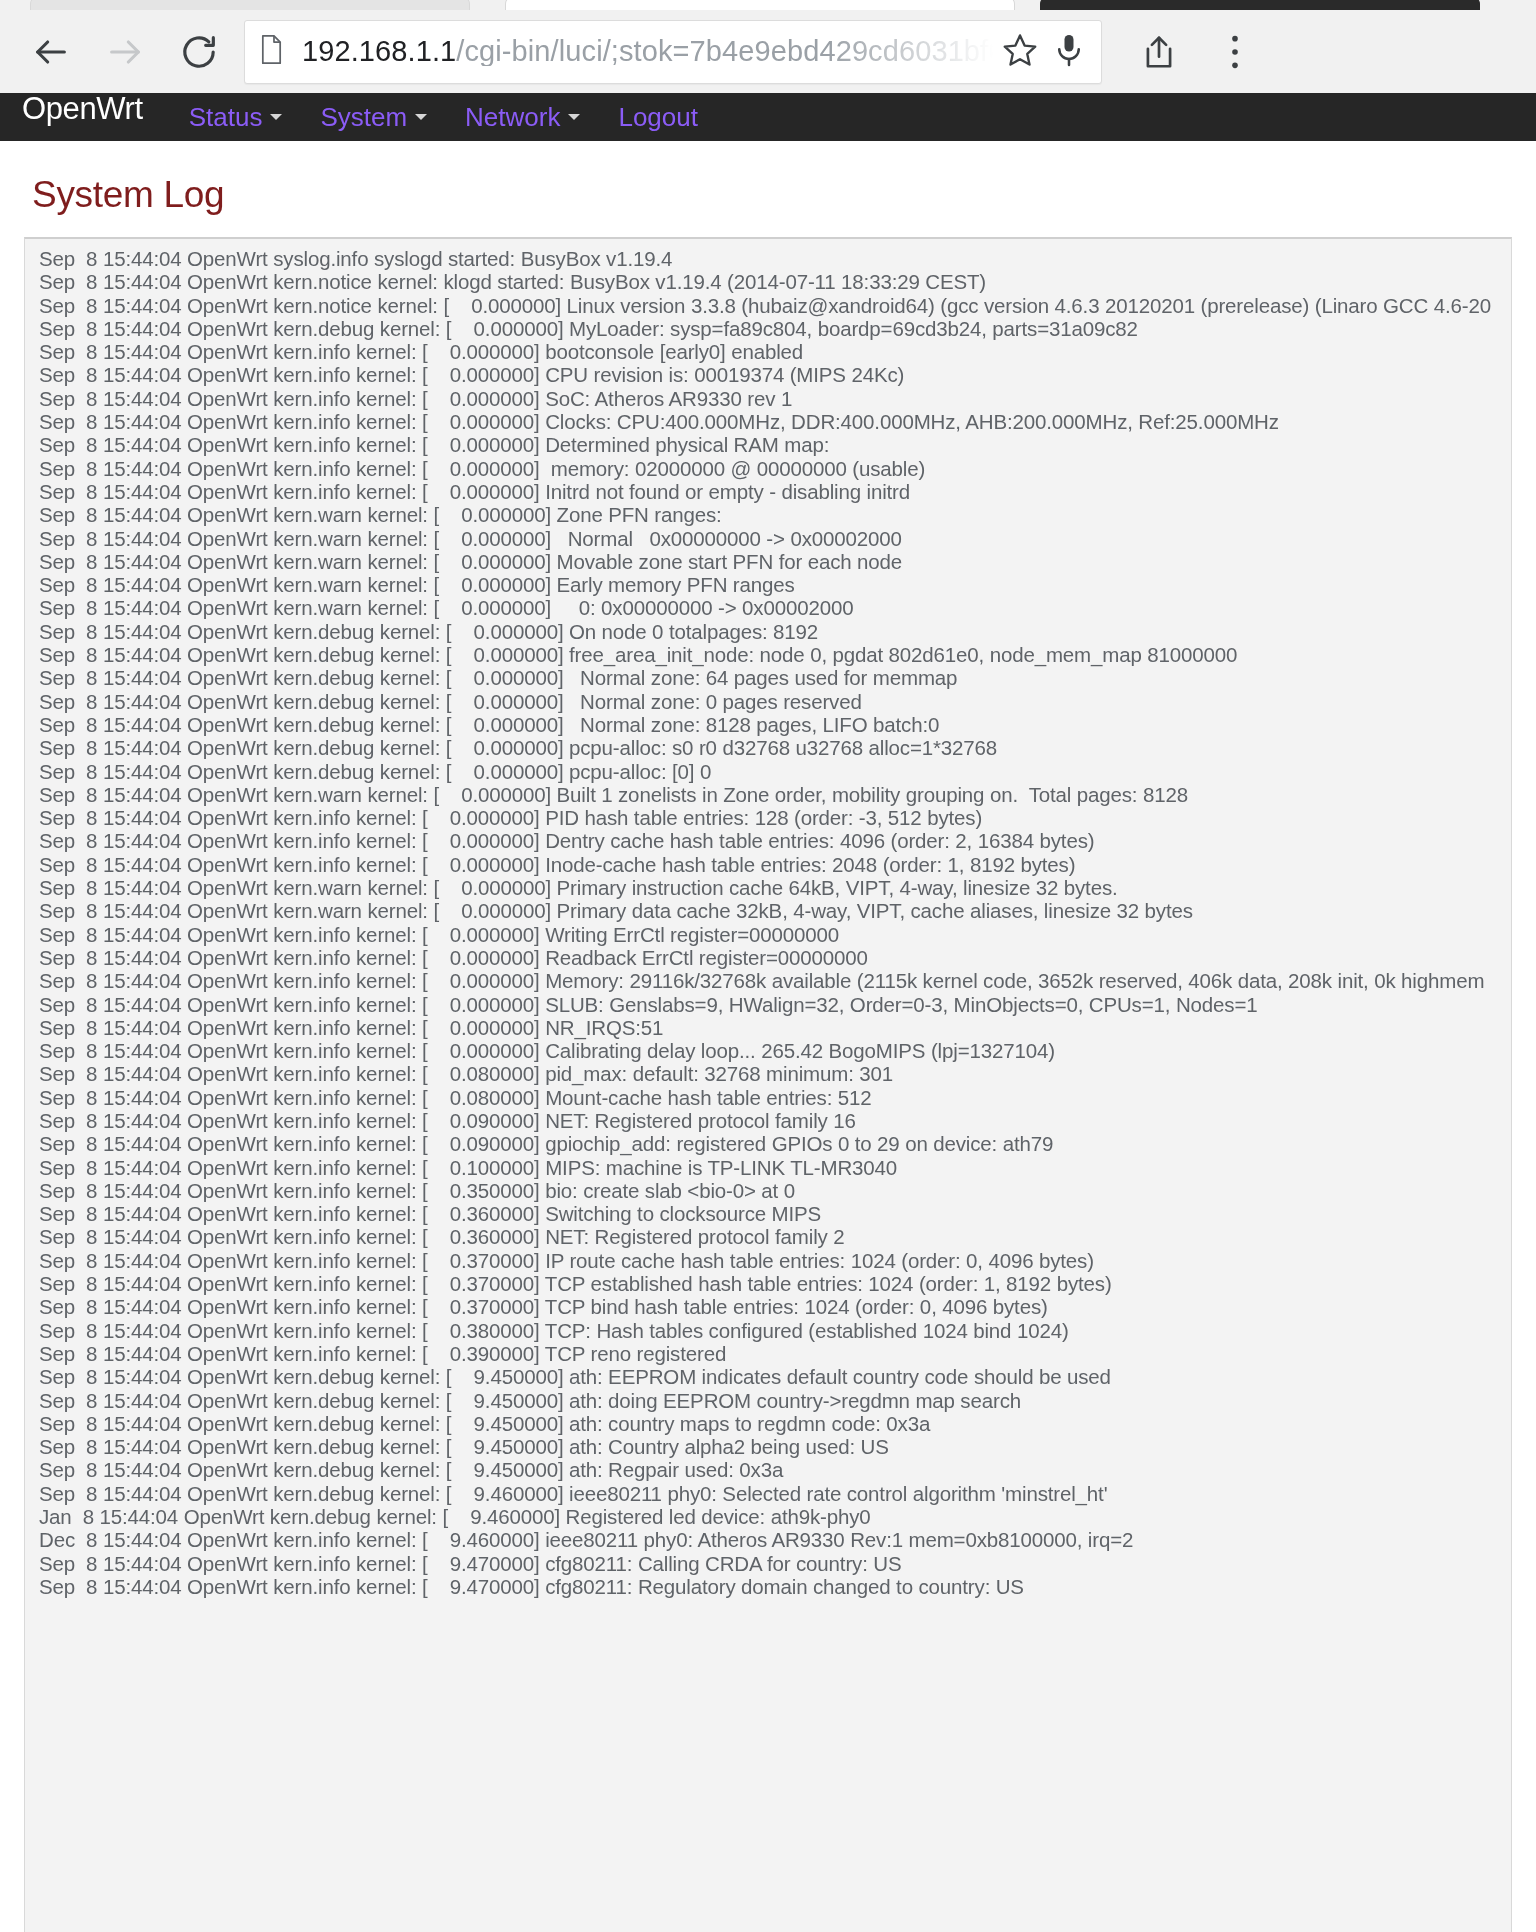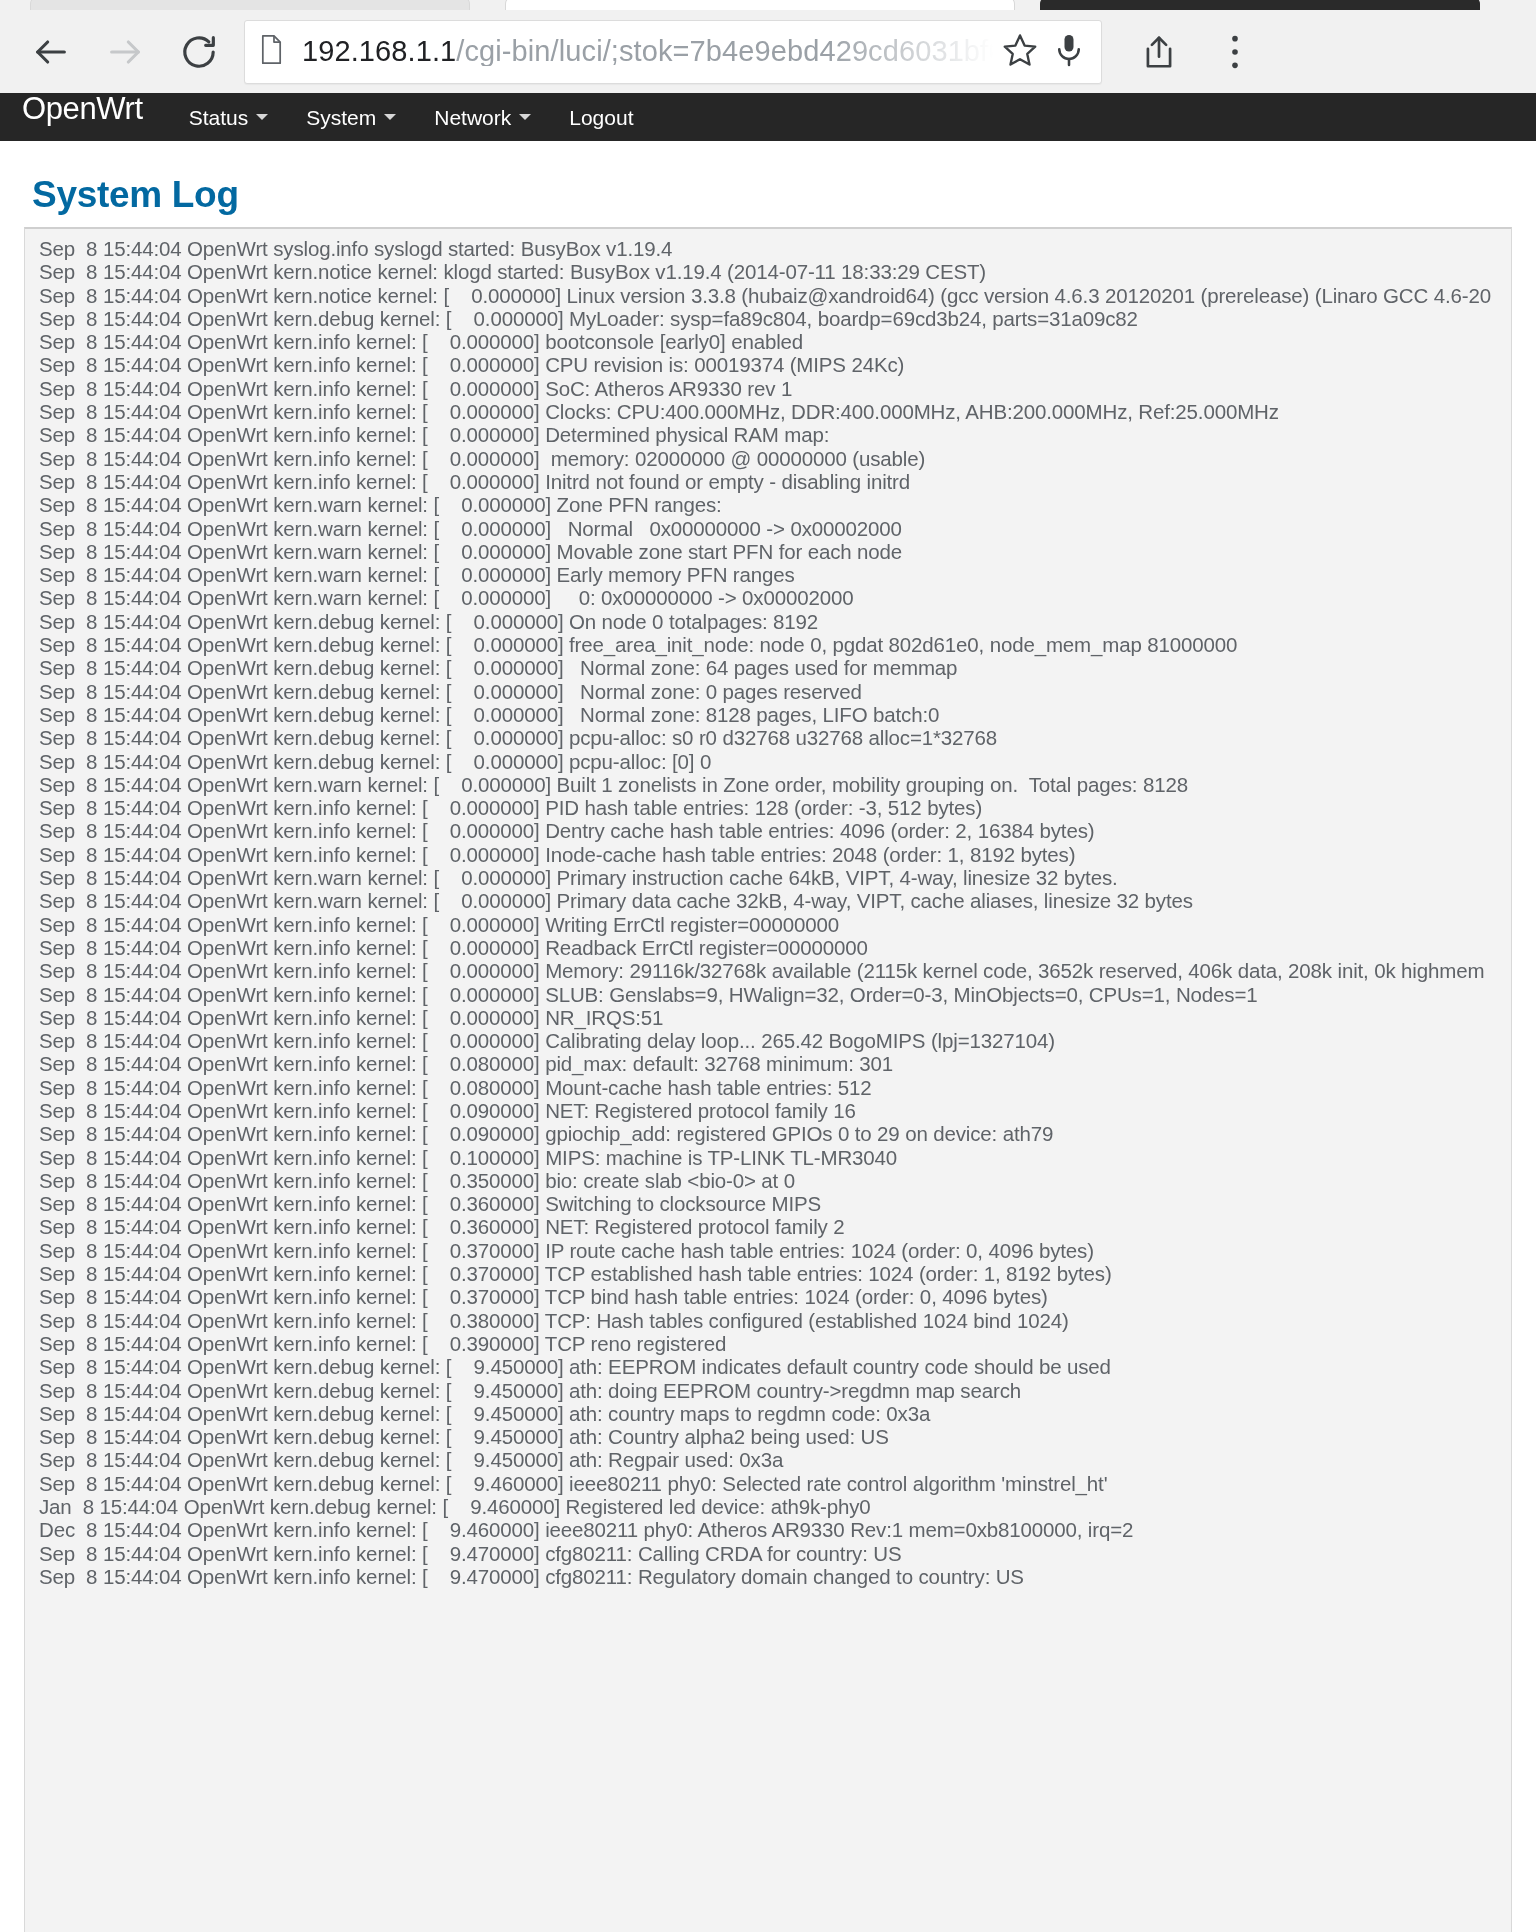--- a/index.html
+++ b/index.html
@@ -97,22 +97,22 @@
   #brand {
     color: #ffffff;
     font-size: 31px;
     font-weight: 300;
     letter-spacing: -0.4px;
     margin-right: 46px;
     line-height: 1;
     font-family: "Liberation Sans", sans-serif;
   }
   .nav-item {
-    color: #ffffff;
-    font-size: 21px;
+    color: #8b5cf6;
+    font-size: 26px;
     margin-right: 38px;
     line-height: 1;
     display: flex;
     align-items: center;
     white-space: nowrap;
   }
   .caret {
     display: inline-block;
     margin-left: 8px;
     width: 0; height: 0;
@@ -120,25 +120,25 @@
     border-right: 6px solid transparent;
     border-top: 6px solid #d6d6d6;
   }
 
   
   #content {
     padding: 0 24px;
     background: #ffffff;
   }
   #page-title {
-    color: #0369a1;
+    color: #7f1d1d;
     font-size: 37px;
-    font-weight: bold;
+    font-weight: normal;
     letter-spacing: -0.3px;
-    margin: 35px 0 14px 8px;
+    margin: 35px 0 24px 8px;
     line-height: 1;
   }
   #syslog-box {
     position: relative;
     width: 1488px;
     height: 1720px;
     background: #f3f3f3;
     border: 1px solid #d9d9d9;
     border-top: 2px solid #cfcfcf;
     overflow: hidden;

